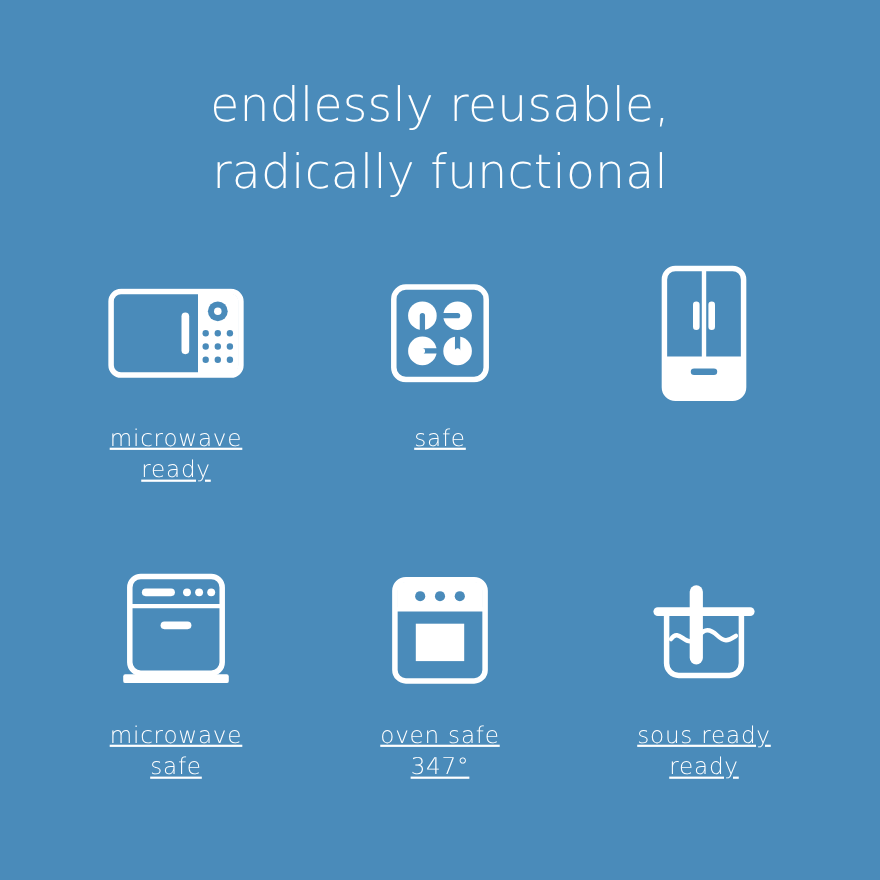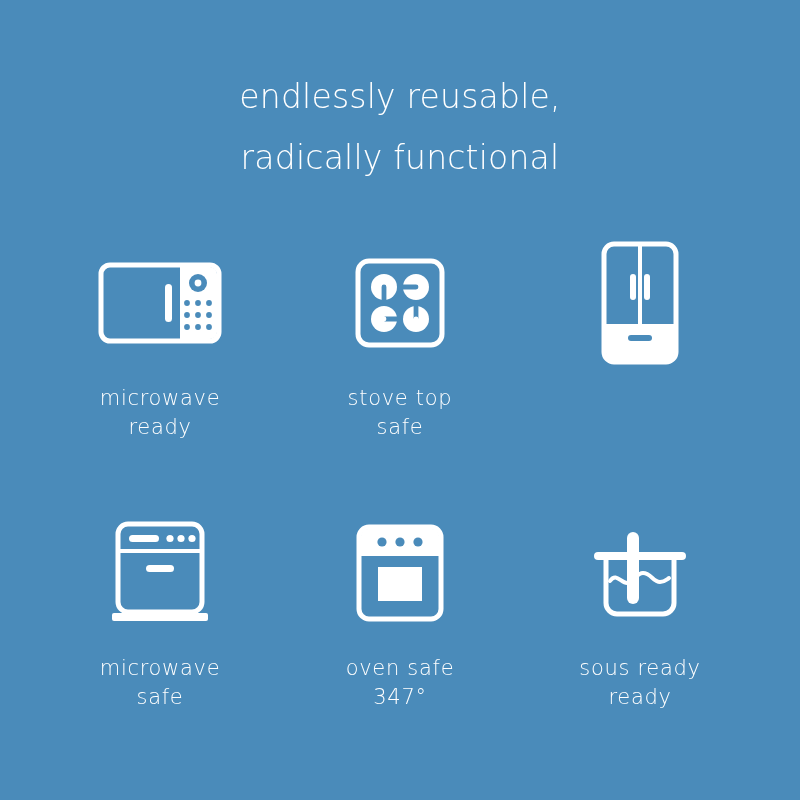--- a/index.html
+++ b/index.html
@@ -24,21 +24,21 @@
   
   .headline {
     position: absolute;
     top: 66px;
     left: 0;
     width: 800px;
     text-align: center;
     color: #ffffff;
     font-family: "DejaVu Sans", sans-serif;
     font-weight: 300;
-    font-size: 33px;
+    font-size: 43px;
     line-height: 61px;
     letter-spacing: 0.2px;
     -webkit-font-smoothing: antialiased;
   }
   .headline .hl-line { display: block; white-space: pre; }
 
   
   .grid {
     position: absolute;
     top: 235px;
@@ -65,21 +65,21 @@
     margin-top: 14px;
     text-align: center;
     color: #ffffff;
     font-family: "DejaVu Sans", sans-serif;
     font-weight: 300;
     font-size: 21px;
     line-height: 29px;
     letter-spacing: 0.7px;
     -webkit-font-smoothing: antialiased;
   }
-  .caption .cap-line { display: block; white-space: pre; }
+  .caption .cap-line { display: block; white-space: pre; text-decoration: underline; }
 
   
   .icn { display: block; }
   .icn .stroke {
     fill: none;
     stroke: #ffffff;
     stroke-width: 5;
     stroke-linecap: round;
     stroke-linejoin: round;
   }
@@ -150,21 +150,20 @@
             <path class="fill-b" d="M29 58.6 a2.4 2.4 0 0 1 0 4.8 h14 v-4.8 z"></path>
           </g>
 
           <g>
             <circle class="fill-w" cx="61" cy="61" r="13"></circle>
             <path class="fill-b" d="M58.6 61 a2.4 2.4 0 0 1 4.8 0 v-14 h-4.8 z"></path>
           </g>
         </svg>
       </div>
       <div class="caption">
-        <span class="cap-line">stove top</span>
         <span class="cap-line">safe</span>
       </div>
     </div>
 
     <div class="cell">
       <div class="icon-wrap">
         <svg class="icn" width="78" height="124" viewBox="0 0 78 124">
           <rect class="stroke" x="3" y="3" width="72" height="118" rx="10"></rect>
           <line class="stroke-thin" x1="39" y1="5" x2="39" y2="83"></line>
           <path class="fill-w" d="M5 83 h68 v29 a9 9 0 0 1 -9 9 h-50 a9 9 0 0 1 -9 -9 z"></path>

